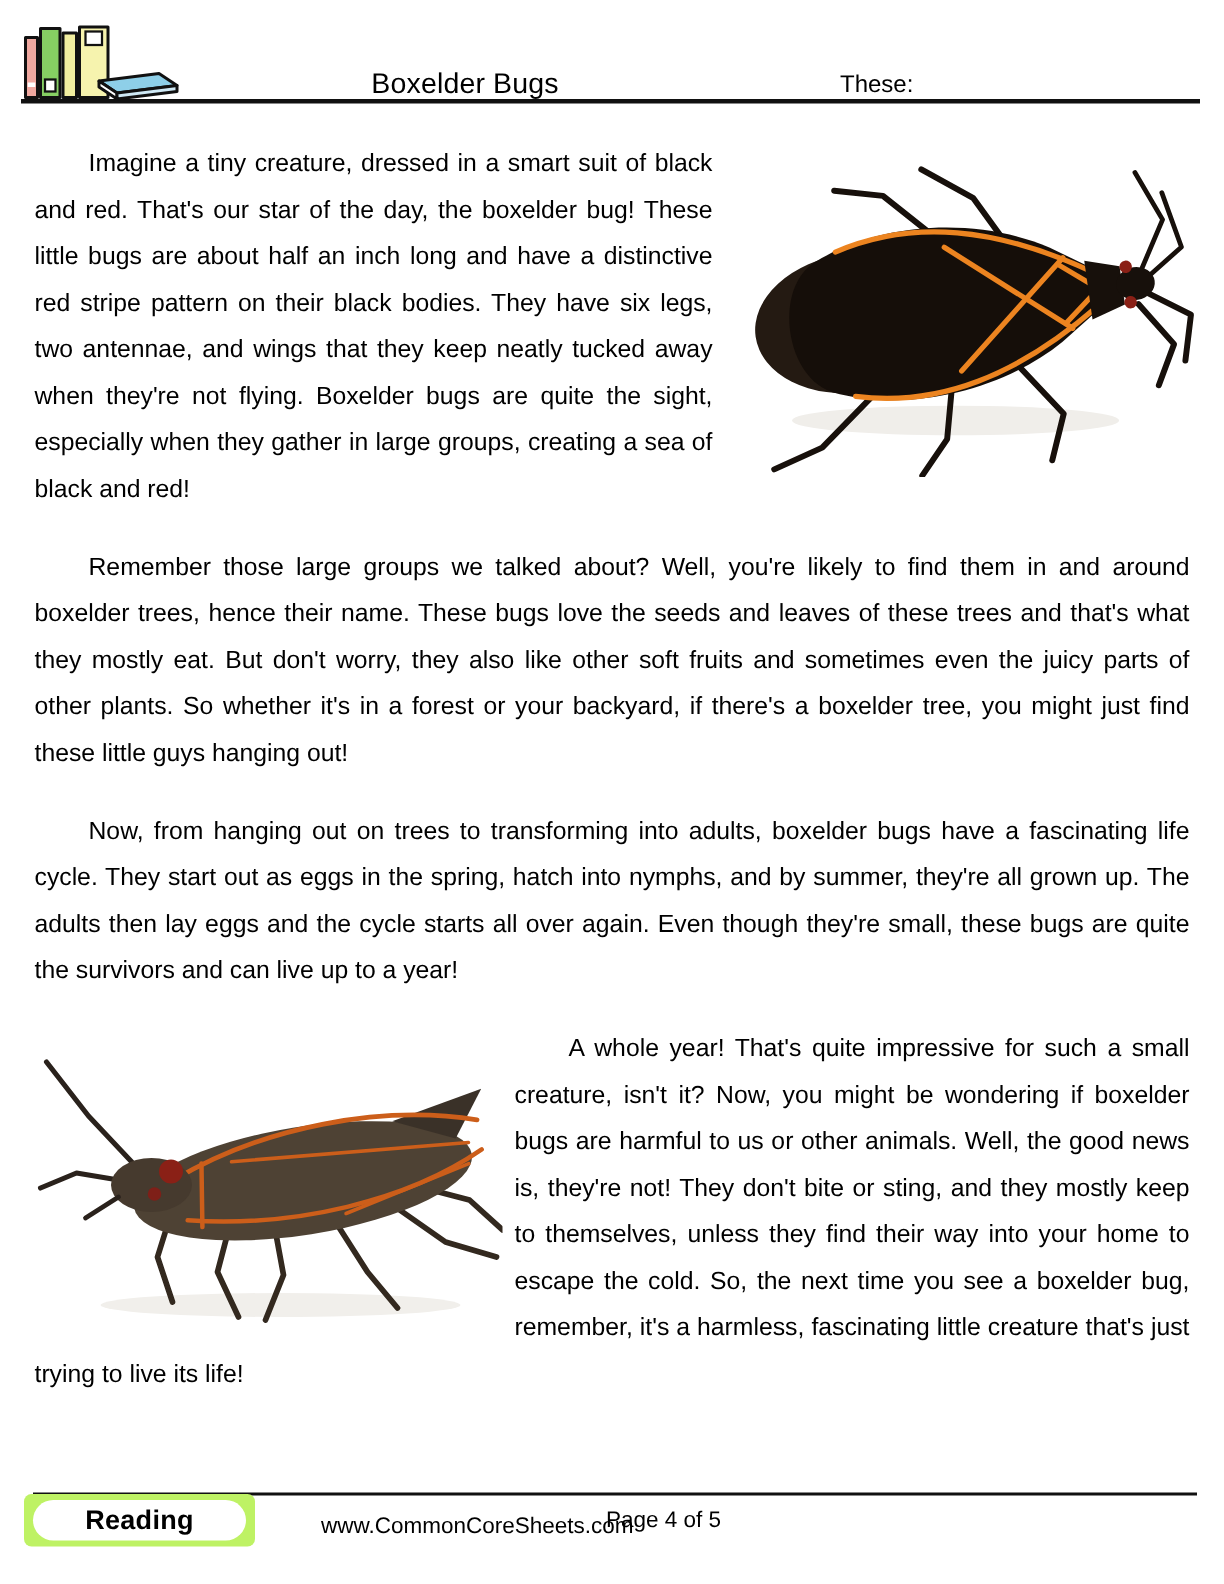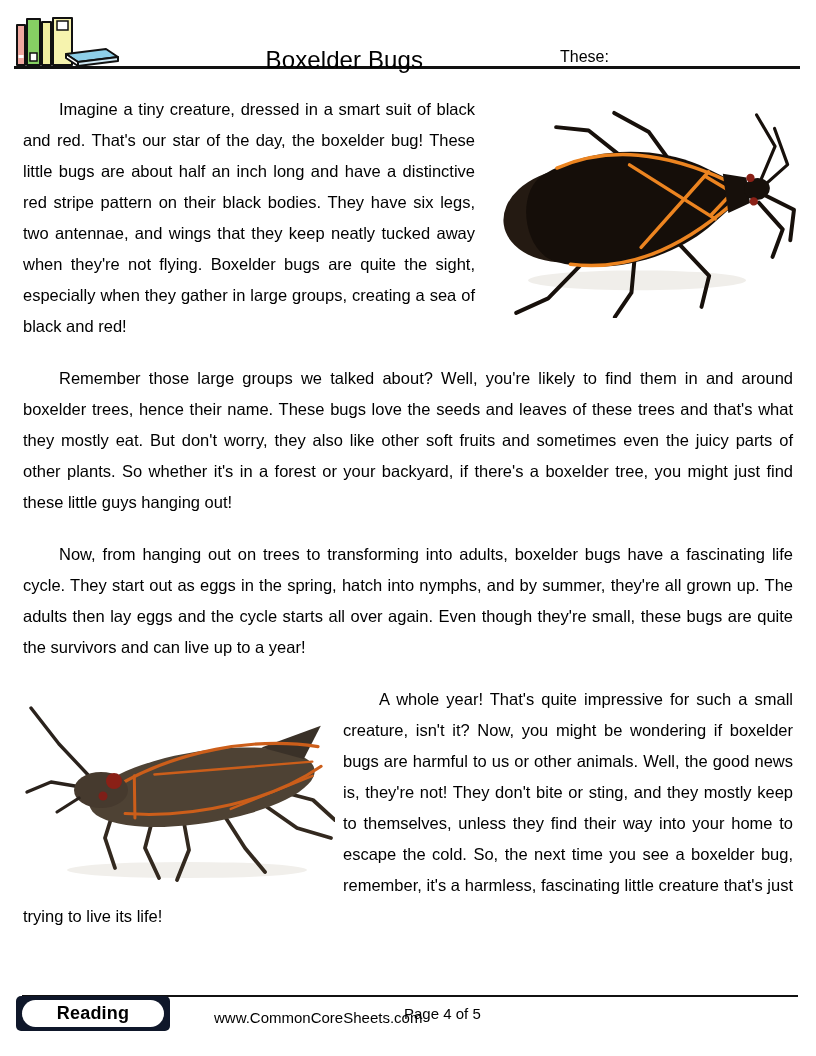--- a/index.html
+++ b/index.html
@@ -26,25 +26,25 @@
   }
   .logo {
     position: absolute;
     left: 14px;
     top: 11px;
     width: 106px;
     height: 57px;
   }
   .page-title {
     position: absolute;
-    left: 233px;
+    left: 215px;
     width: 190px;
     top: 46px;
-    text-align: right;
-    font-size: 24px;
+    text-align: center;
+    font-size: 19px;
     letter-spacing: 0.1px;
     white-space: nowrap;
   }
   .name-label {
     position: absolute;
     left: 560px;
     top: 48px;
     font-size: 16px;
   }
   
@@ -86,21 +86,21 @@
     top: 995px;
     height: 2px;
     background: #111;
   }
   .category-badge {
     position: absolute;
     left: 16px;
     top: 996px;
     width: 154px;
     height: 35px;
-    background: #0f172a;
+    background: #bef264;
     border-radius: 5px;
   }
   .category-pill {
     position: absolute;
     left: 6px;
     right: 6px;
     top: 4px;
     bottom: 4px;
     background: #fff;
     border-radius: 999px;

